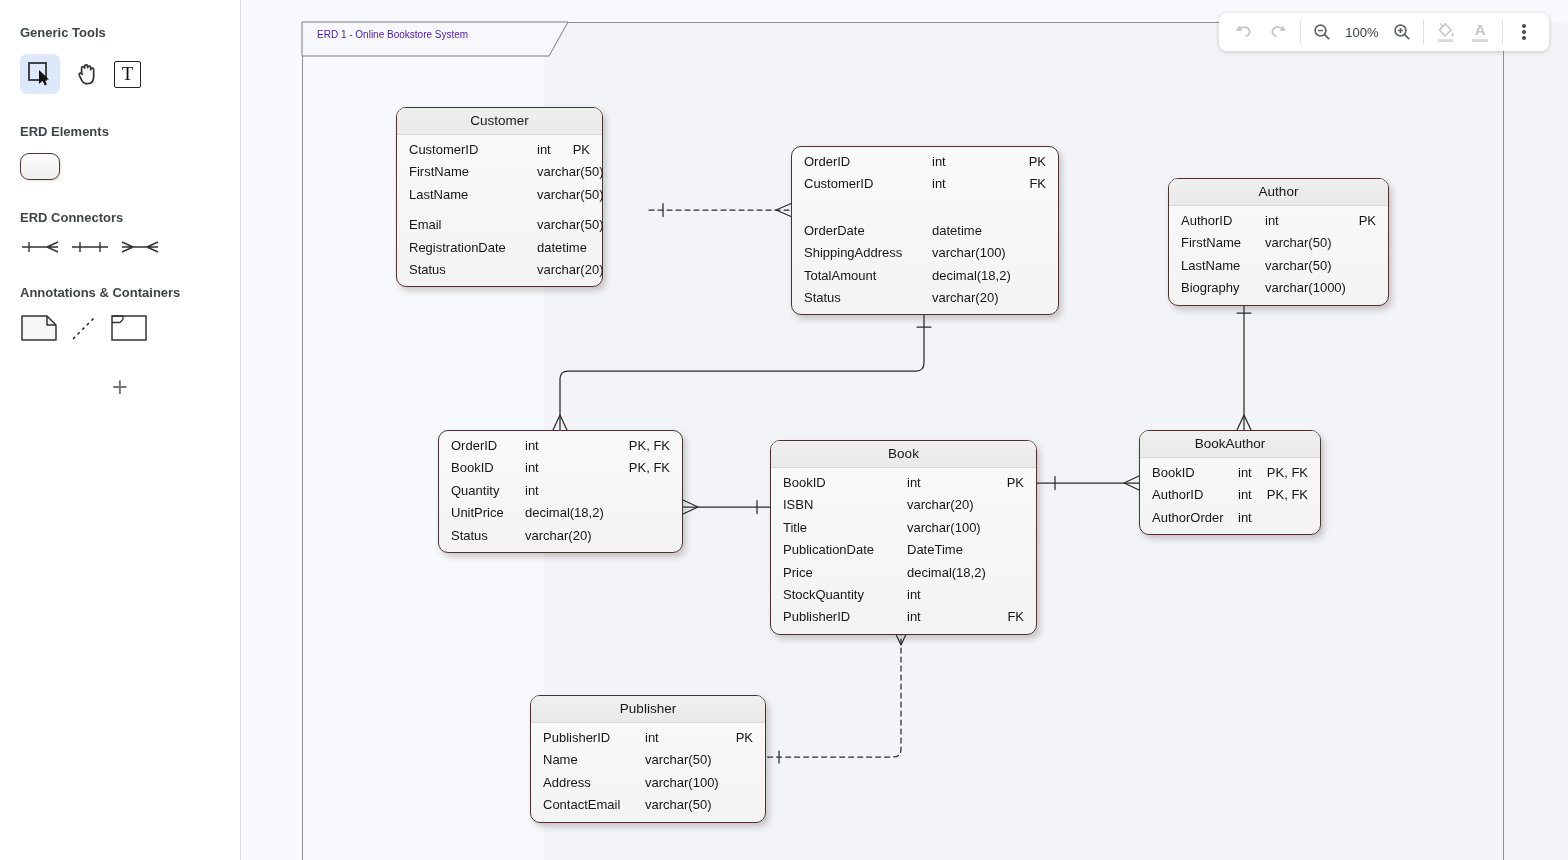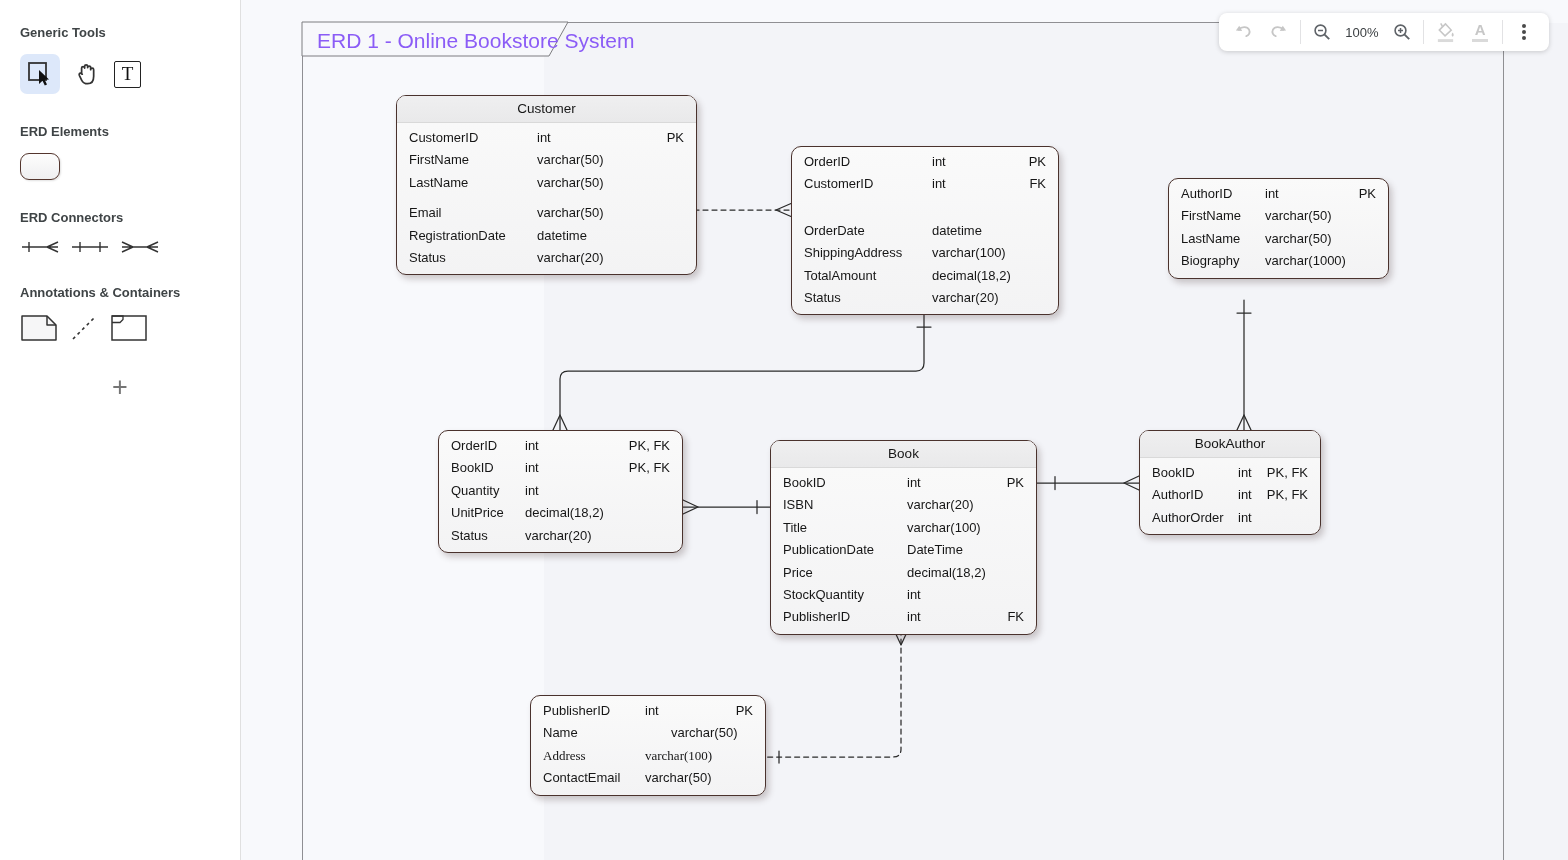--- a/index.html
+++ b/index.html
@@ -21,21 +21,21 @@
   .plus-wrap { width:200px; display:flex; justify-content:center; margin-top:14px; }
 
   
   .canvas-outer { position:absolute; left:241px; top:0; width:1327px; height:860px; background:#f8f9fc; }
   .canvas-inner { position:absolute; left:303px; top:23px; width:1200px; height:837px; background:#f3f4f8; }
   .frame-line { position:absolute; background:#8f8f93; }
   .fl-top { left:302px; top:22px; width:1201px; height:1px; }
   .fl-left { left:302px; top:22px; width:1px; height:838px; }
   .fl-right { left:1503px; top:22px; width:1px; height:838px; }
   .tab-shape { position:absolute; left:300px; top:20px; }
-  .tab-label { position:absolute; left:317px; top:29px; font-size:21px; color:#8b5cf6; }
+  .tab-label { position:absolute; left:317px; top:29px; font-size:10px; color:#4c1d95; }
 
   
   .toolbar { position:absolute; left:1219px; top:13px; width:330px; height:38px;
     background:#ffffff; border-radius:8px; box-shadow:0 1px 5px rgba(0,0,0,.18);
     display:flex; align-items:center; padding:0 12px; gap:9px; }
   .tb-btn { display:flex; align-items:center; justify-content:center; width:26px; height:26px; cursor:pointer; }
   .tb-div { width:1px; height:24px; background:#e2e2e4; }
   .zoom-pct { font-size:13px; color:#3c4043; min-width:36px; text-align:center; }
   .a-icon { display:flex; flex-direction:column; align-items:center; line-height:1; }
   .a-icon .glyph { font-size:15px; font-weight:700; color:#c7c7c7; }
@@ -92,21 +92,21 @@
       <path d="M1237 313 H1251 M1244 415 L1237 430 M1244 415 L1251 430"></path>
     </g>
     <g>
       <path d="M901 630 V749 Q901 757 893 757 H766" stroke-dasharray="5 4"></path>
       <path d="M894 630 L901 645 M908 630 L901 645 M779 751 V763"></path>
     </g>
   </g>
 </svg>
 
 <div id="entities">
-    <div class="entity" style="left: 396px; top: 95px; width: 301px;">
+    <div class="entity" style="left: 396px; top: 107px; width: 207px;">
       <div class="entity-header">Customer</div>
       <div class="entity-body">
         <div class="entity-row" style="grid-template-columns: 128px 1fr auto;">
           <span class="f-name">CustomerID</span>
           <span class="f-type">int</span>
           <span class="f-key">PK</span>
         </div>
         <div class="entity-row" style="grid-template-columns: 128px 1fr auto;">
           <span class="f-name">FirstName</span>
           <span class="f-type">varchar(50)</span>
@@ -162,20 +162,21 @@
           <span class="f-key"></span>
         </div>
         <div class="entity-row" style="grid-template-columns: 128px 1fr auto;">
           <span class="f-name">Status</span>
           <span class="f-type">varchar(20)</span>
           <span class="f-key"></span>
         </div>
       </div>
     </div>
     <div class="entity" style="left: 1168px; top: 178px; width: 221px;">
+      <div class="entity-header">Author</div>
       <div class="entity-body">
         <div class="entity-row" style="grid-template-columns: 84px 1fr auto;">
           <span class="f-name">AuthorID</span>
           <span class="f-type">int</span>
           <span class="f-key">PK</span>
         </div>
         <div class="entity-row" style="grid-template-columns: 84px 1fr auto;">
           <span class="f-name">FirstName</span>
           <span class="f-type">varchar(50)</span>
           <span class="f-key"></span>
@@ -275,32 +276,33 @@
           <span class="f-key">PK, FK</span>
         </div>
         <div class="entity-row" style="grid-template-columns: 86px 1fr auto;">
           <span class="f-name">AuthorOrder</span>
           <span class="f-type">int</span>
           <span class="f-key"></span>
         </div>
       </div>
     </div>
     <div class="entity" style="left: 530px; top: 695px; width: 236px;">
+      <div class="entity-header">Publisher</div>
       <div class="entity-body">
         <div class="entity-row" style="grid-template-columns: 102px 1fr auto;">
           <span class="f-name">PublisherID</span>
           <span class="f-type">int</span>
           <span class="f-key">PK</span>
         </div>
-        <div class="entity-row" style="grid-template-columns: 102px 1fr auto; gap: 26px;">
+        <div class="entity-row" style="grid-template-columns: 102px 1fr auto;">
           <span class="f-name">Name</span>
           <span class="f-type">varchar(50)</span>
           <span class="f-key"></span>
         </div>
-        <div class="entity-row" style="grid-template-columns: 102px 1fr auto; font-family: Liberation Serif, serif;">
+        <div class="entity-row" style="grid-template-columns: 102px 1fr auto;">
           <span class="f-name">Address</span>
           <span class="f-type">varchar(100)</span>
           <span class="f-key"></span>
         </div>
         <div class="entity-row" style="grid-template-columns: 102px 1fr auto;">
           <span class="f-name">ContactEmail</span>
           <span class="f-type">varchar(50)</span>
           <span class="f-key"></span>
         </div>
       </div>

